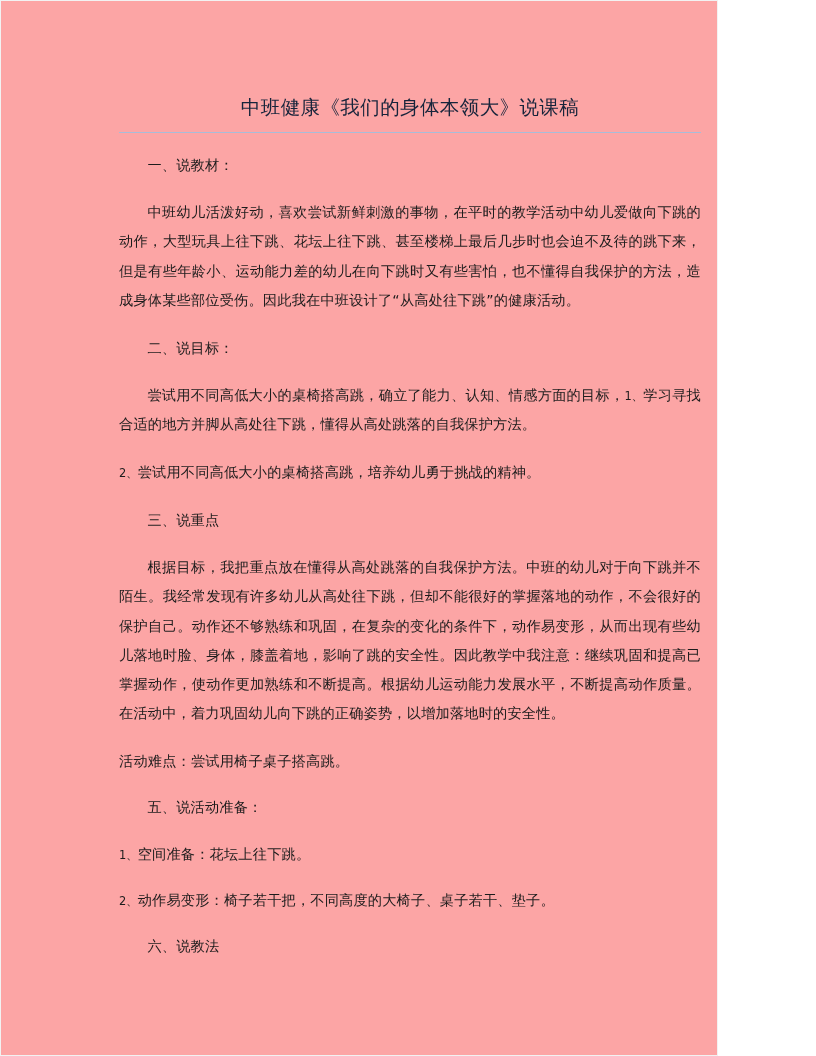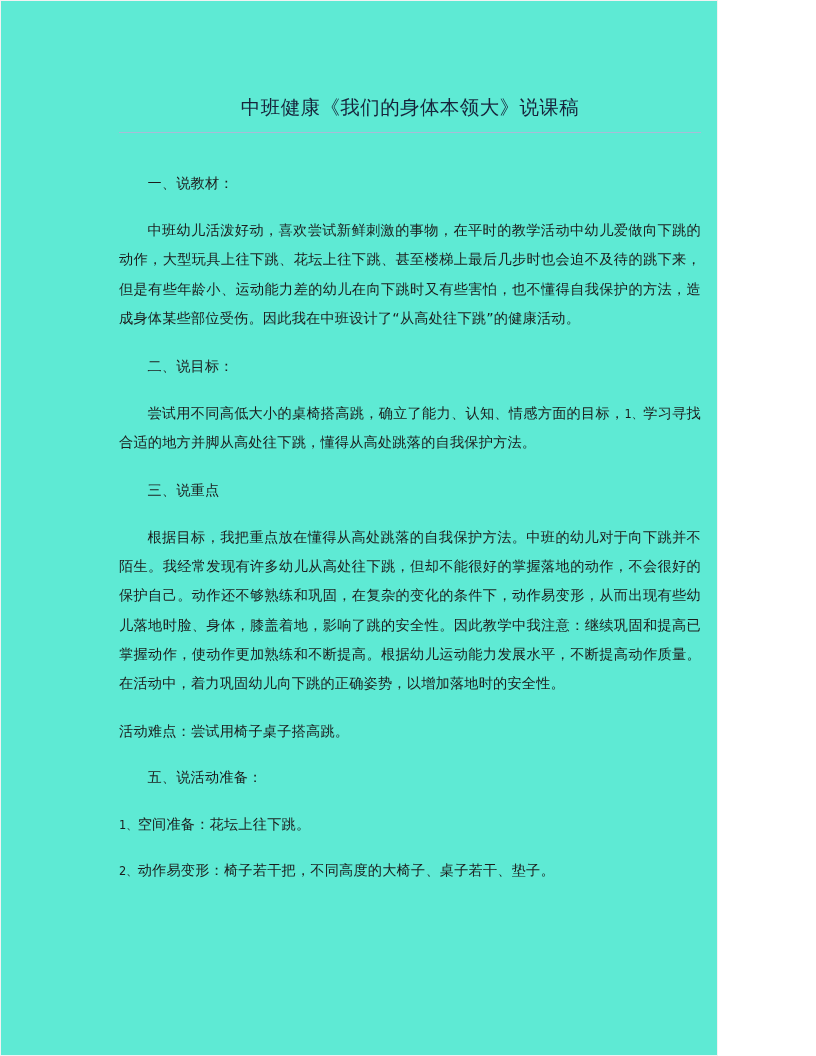--- a/index.html
+++ b/index.html
@@ -11,21 +11,21 @@
     width: 816px;
     height: 1056px;
     font-family: "DejaVu Sans", "Liberation Sans", sans-serif;
     -webkit-font-smoothing: antialiased;
   }
   .page {
     position: relative;
     box-sizing: border-box;
     width: 718px;
     height: 1056px;
-    background: #5eead4;
+    background: #fca5a5;
     border: 1px solid #f2f2f2;
     overflow: hidden;
   }
   .content {
     position: absolute;
     left: 118px;
     top: 0;
     width: 582px;
   }
   .doc-title {
@@ -38,21 +38,21 @@
     text-align: center;
     letter-spacing: 0.4px;
   }
   .title-rule {
     margin-top: 10px;
     width: 100%;
     height: 1px;
     background: #a8bcd8;
   }
   .body-block {
-    margin-top: 36px;
+    margin-top: 18px;
   }
   .para {
     margin: 0 0 19px 0;
     font-size: 14.2px;
     line-height: 2.05;
     color: #1c1c1c;
     text-align: justify;
     text-justify: inter-ideograph;
     text-indent: 2em;
     letter-spacing: 0.2px;
@@ -85,30 +85,32 @@
     <div class="body-block">
 
       <p class="para heading-line">一、说教材：</p>
 
       <p class="para">中班幼儿活泼好动，喜欢尝试新鲜刺激的事物，在平时的教学活动中幼儿爱做向下跳的动作，大型玩具上往下跳、花坛上往下跳、甚至楼梯上最后几步时也会迫不及待的跳下来，但是有些年龄小、运动能力差的幼儿在向下跳时又有些害怕，也不懂得自我保护的方法，造成身体某些部位受伤。因此我在中班设计了“从高处往下跳”的健康活动。</p>
 
       <p class="para heading-line">二、说目标：</p>
 
       <p class="para"><span>尝试用不同高低大小的桌椅搭高跳，确立了能力、认知、情感方面的目标，</span><span class="num">1、</span><span>学习寻找合适的地方并脚从高处往下跳，懂得从高处跳落的自我保护方法。</span></p>
 
+      <p class="para no-indent"><span class="num">2、</span><span>尝试用不同高低大小的桌椅搭高跳，培养幼儿勇于挑战的精神。</span></p>
 
       <p class="para heading-line">三、说重点</p>
 
       <p class="para">根据目标，我把重点放在懂得从高处跳落的自我保护方法。中班的幼儿对于向下跳并不陌生。我经常发现有许多幼儿从高处往下跳，但却不能很好的掌握落地的动作，不会很好的保护自己。动作还不够熟练和巩固，在复杂的变化的条件下，动作易变形，从而出现有些幼儿落地时脸、身体，膝盖着地，影响了跳的安全性。因此教学中我注意：继续巩固和提高已掌握动作，使动作更加熟练和不断提高。根据幼儿运动能力发展水平，不断提高动作质量。在活动中，着力巩固幼儿向下跳的正确姿势，以增加落地时的安全性。</p>
 
 
       <p class="para no-indent tight">活动难点：尝试用椅子桌子搭高跳。</p>
 
       <p class="para heading-line tight">五、说活动准备：</p>
 
       <p class="para no-indent tight"><span class="num">1、</span><span>空间准备：花坛上往下跳。</span></p>
 
       <p class="para no-indent tight"><span class="num">2、</span><span>动作易变形：椅子若干把，不同高度的大椅子、桌子若干、垫子。</span></p>
 
+      <p class="para heading-line tight">六、说教法</p>
 
     </div>
   </div>
 </div>
 
 </body></html>

